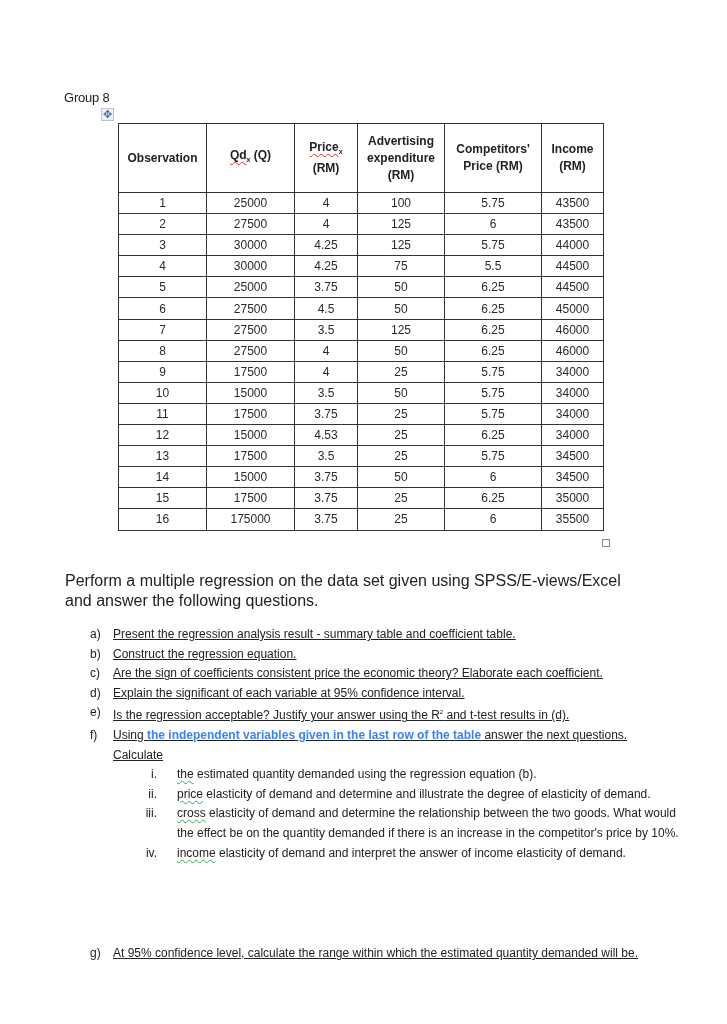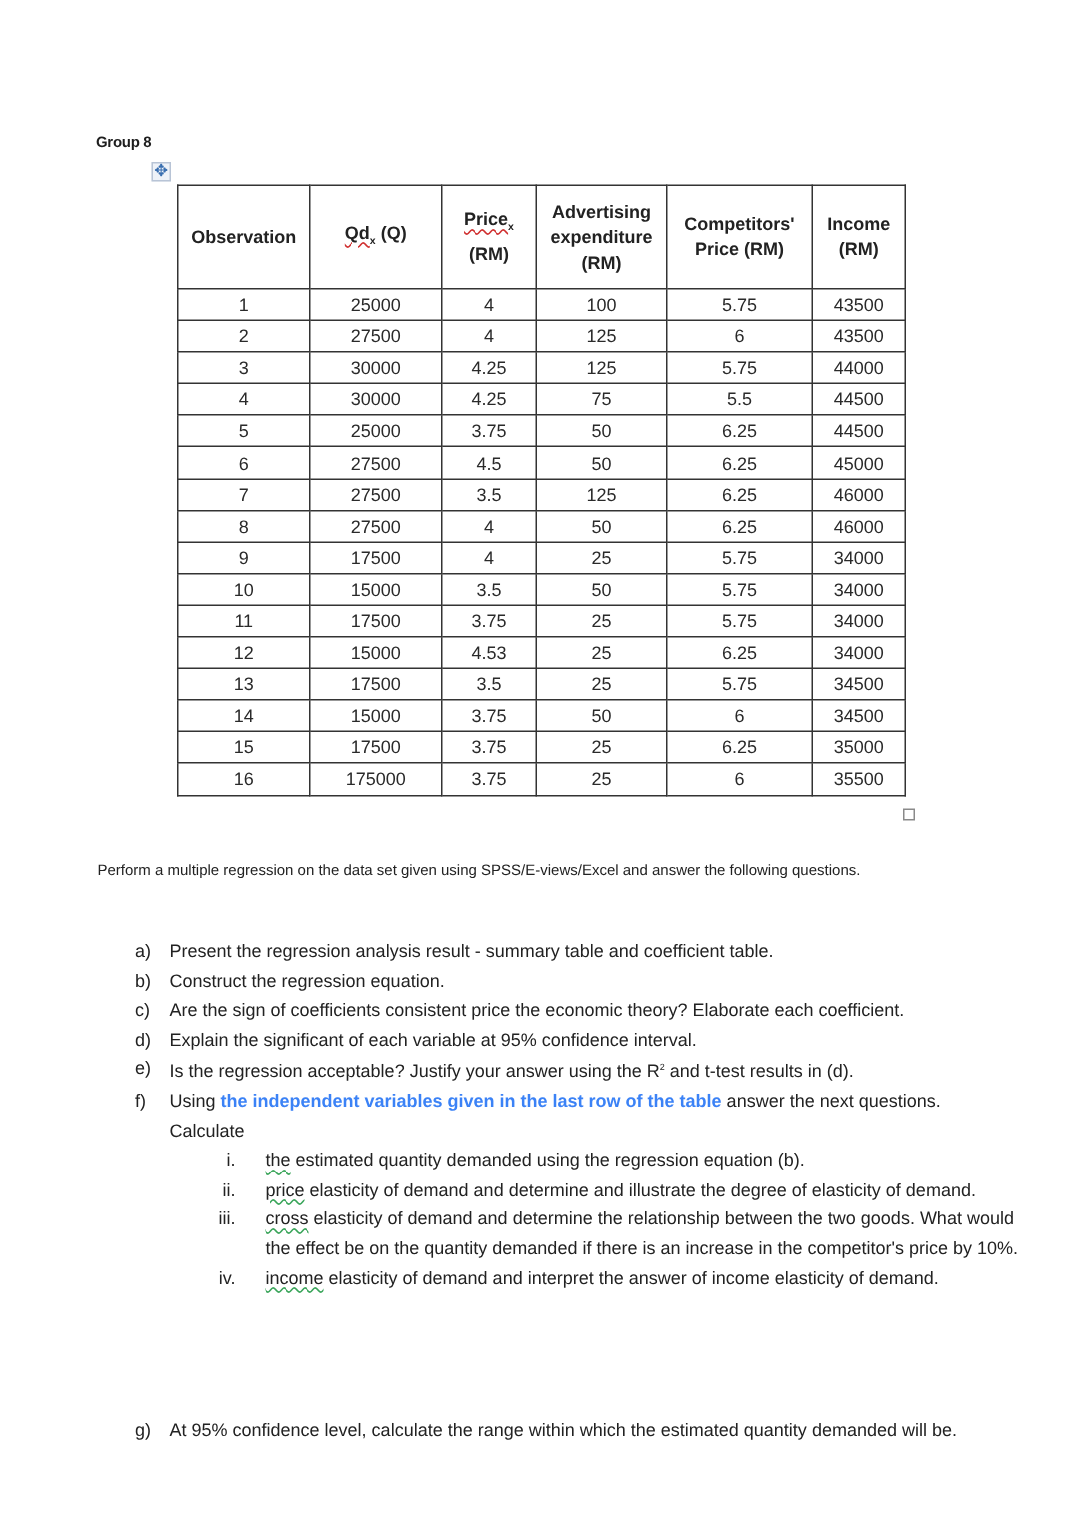--- a/index.html
+++ b/index.html
@@ -3,21 +3,21 @@
 <meta charset="utf-8">
 <style>
   html, body { margin: 0; padding: 0; background: #ffffff; }
   body {
     width: 727px; height: 1024px; position: relative; overflow: hidden;
     font-family: "Liberation Sans", "DejaVu Sans", sans-serif;
     color: #222222;
   }
   .heading {
     position: absolute; left: 64px; top: 90px;
-    font-size: 10px; font-weight: bold; color: #1e1e1e;
+    font-size: 13px; font-weight: normal; color: #1e1e1e;
     letter-spacing: -0.2px;
   }
   .move-handle {
     position: absolute; left: 101px; top: 108px; width: 13px; height: 13px;
     border: 1px solid #b8c4d6; background: #eef2f8; box-sizing: border-box;
     color: #3a6fb0; font-size: 11px; line-height: 11px; text-align: center;
   }
   table.data {
     position: absolute; left: 118px; top: 123px;
     border-collapse: collapse; table-layout: fixed;
@@ -30,29 +30,29 @@
     height: 68px; font-weight: bold; font-size: 12px; line-height: 17px; color: #222;
   }
   table.data td { height: 20.1px; line-height: 18px; }
   .squiggle { text-decoration: underline wavy #d03030; text-decoration-thickness: 1px; text-underline-offset: 2px; }
   .resize-handle {
     position: absolute; left: 602px; top: 539px; width: 6px; height: 6px;
     border: 1px solid #8a8a8a; background: #fff;
   }
   .intro {
     position: absolute; left: 65px; top: 571px; width: 580px;
-    font-size: 10px; line-height: 19.5px; color: #222;
+    font-size: 16px; line-height: 19.5px; color: #222;
   }
   .qlist {
     position: absolute; left: 90px; top: 625px; width: 590px;
     font-size: 12px; line-height: 19.6px; color: #222;
   }
   .q { display: flex; }
   .q .mk { width: 23px; flex: none; }
-  .q .tx { flex: 1; }
+  .q .tx { flex: 1; text-decoration: underline; }
   .sub { margin-left: 22px; margin-top: 0; }
   .s { display: flex; }
   .s .mk { width: 45px; flex: none; text-align: right; padding-right: 20px; box-sizing: content-box; }
   .s .tx { flex: 1; }
   .green { text-decoration: underline wavy #3aa55a; text-decoration-thickness: 1px; text-underline-offset: 2px; text-align: right; }
   .qg { position: absolute; left: 90px; top: 944px; width: 590px; font-size: 12px; line-height: 19.6px; color: #222; }
   b { font-weight: bold; color: #3b82f6; }
 </style>
 </head>
 <body>

